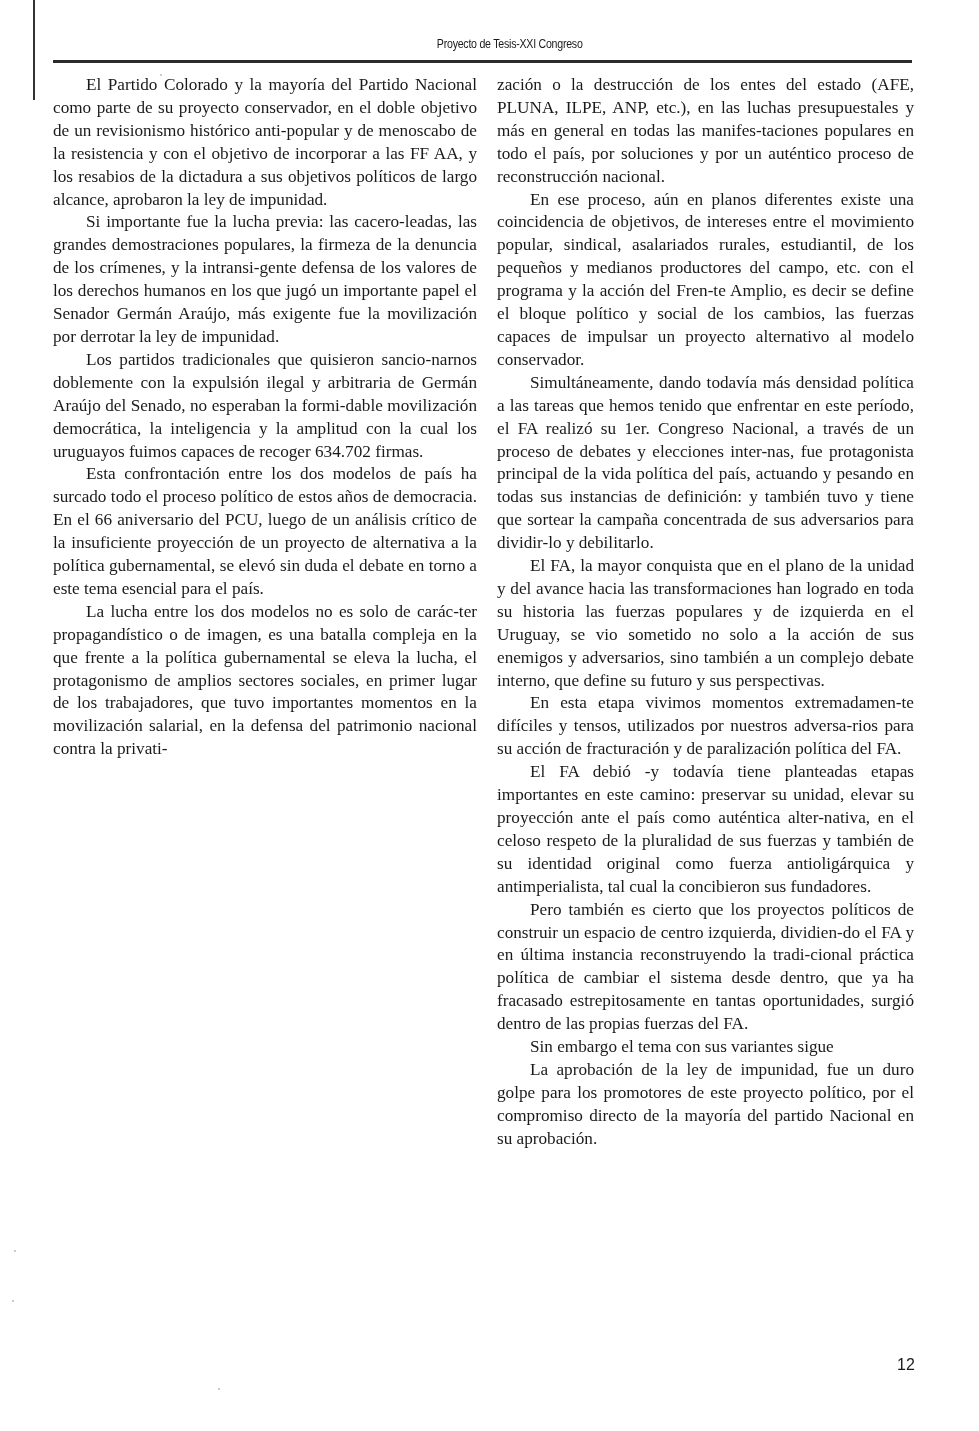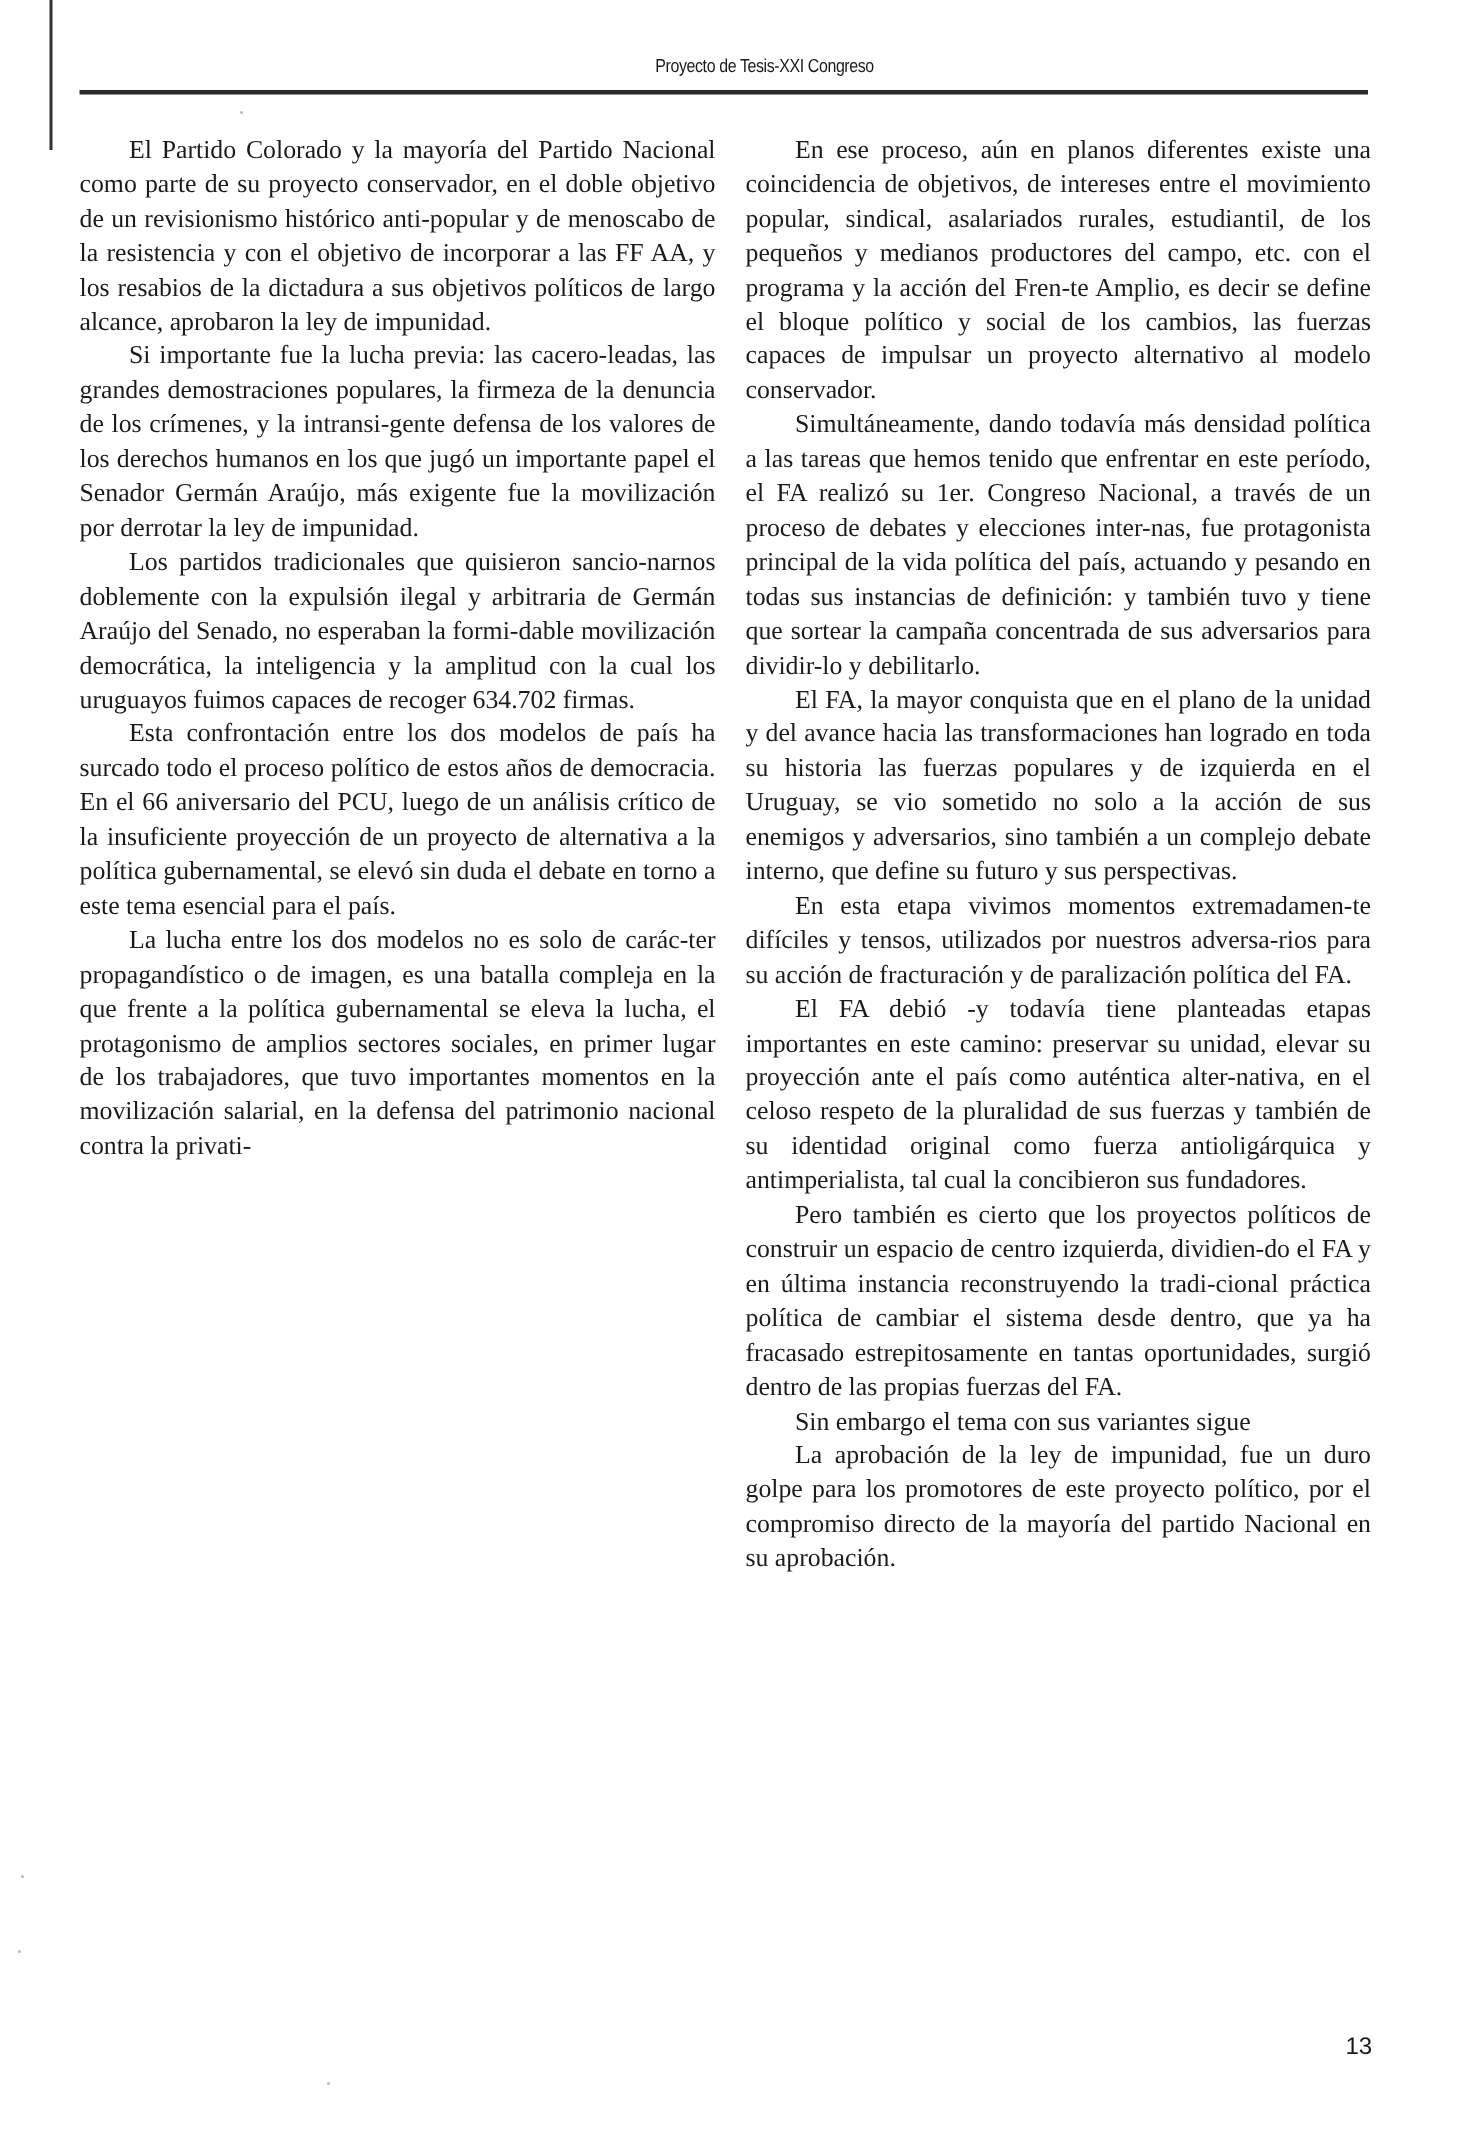--- a/index.html
+++ b/index.html
@@ -17,21 +17,21 @@
       font-family: "Liberation Sans", "DejaVu Sans", sans-serif;
       font-size: 12.5px; letter-spacing: -0.3px; color: #1a1a1a;
       padding-left: 0;
     }
     .header-title span { display: inline-block; transform: scaleX(0.85); margin-left: 40px; }
     .header-rule {
       position: absolute; left: 53px; top: 60px; width: 859px; height: 3px;
       background: #2a2a2a;
     }
     .column {
-      position: absolute; top: 89px;
+      position: absolute; top: 74px;
       font-size: 17.2px; line-height: 22.9px; text-align: justify;
     }
     .col-left { left: 53px; width: 424px; }
     .col-right { left: 497px; width: 417px; }
     .column p { margin: 0; text-indent: 33px; }
     .column p.cont { text-indent: 0; }
     .page-number {
       position: absolute; left: 897px; top: 1356px;
       font-family: "Liberation Sans", "DejaVu Sans", sans-serif;
       font-size: 16px; color: #1a1a1a;
@@ -50,28 +50,29 @@
 
 <div class="column col-left">
   <p>El Partido Colorado y la mayoría del Partido Nacional como parte de su proyecto conservador, en el doble objetivo de un revisionismo histórico anti-popular y de menoscabo de la resistencia y con el objetivo de incorporar a las FF AA, y los resabios de la dictadura a sus objetivos políticos de largo alcance, aprobaron la ley de impunidad.</p>
   <p>Si importante fue la lucha previa: las cacero-leadas, las grandes demostraciones populares, la firmeza de la denuncia de los crímenes, y la intransi-gente defensa de los valores de los derechos humanos en los que jugó un importante papel el Senador Germán Araújo, más exigente fue la movilización por derrotar la ley de impunidad.</p>
   <p>Los partidos tradicionales que quisieron sancio-narnos doblemente con la expulsión ilegal y arbitraria de Germán Araújo del Senado, no esperaban la formi-dable movilización democrática, la inteligencia y la amplitud con la cual los uruguayos fuimos capaces de recoger 634.702 firmas.</p>
   <p>Esta confrontación entre los dos modelos de país ha surcado todo el proceso político de estos años de democracia. En el 66 aniversario del PCU, luego de un análisis crítico de la insuficiente proyección de un proyecto de alternativa a la política gubernamental, se elevó sin duda el debate en torno a este tema esencial para el país.</p>
   <p>La lucha entre los dos modelos no es solo de carác-ter propagandístico o de imagen, es una batalla compleja en la que frente a la política gubernamental se eleva la lucha, el protagonismo de amplios sectores sociales, en primer lugar de los trabajadores, que tuvo importantes momentos en la movilización salarial, en la defensa del patrimonio nacional contra la privati-</p>
 </div>
 
 <div class="column col-right">
+  <p class="cont">zación o la destrucción de los entes del estado (AFE, PLUNA, ILPE, ANP, etc.), en las luchas presupuestales y más en general en todas las manifes-taciones populares en todo el país, por soluciones y por un auténtico proceso de reconstrucción nacional.</p>
   <p>En ese proceso, aún en planos diferentes existe una coincidencia de objetivos, de intereses entre el movimiento popular, sindical, asalariados rurales, estudiantil, de los pequeños y medianos productores del campo, etc. con el programa y la acción del Fren-te Amplio, es decir se define el bloque político y social de los cambios, las fuerzas capaces de impulsar un proyecto alternativo al modelo conservador.</p>
   <p>Simultáneamente, dando todavía más densidad política a las tareas que hemos tenido que enfrentar en este período, el FA realizó su 1er. Congreso Nacional, a través de un proceso de debates y elecciones inter-nas, fue protagonista principal de la vida política del país, actuando y pesando en todas sus instancias de definición: y también tuvo y tiene que sortear la campaña concentrada de sus adversarios para dividir-lo y debilitarlo.</p>
   <p>El FA, la mayor conquista que en el plano de la unidad y del avance hacia las transformaciones han logrado en toda su historia las fuerzas populares y de izquierda en el Uruguay, se vio sometido no solo a la acción de sus enemigos y adversarios, sino también a un complejo debate interno, que define su futuro y sus perspectivas.</p>
   <p>En esta etapa vivimos momentos extremadamen-te difíciles y tensos, utilizados por nuestros adversa-rios para su acción de fracturación y de paralización política del FA.</p>
   <p>El FA debió -y todavía tiene planteadas etapas importantes en este camino: preservar su unidad, elevar su proyección ante el país como auténtica alter-nativa, en el celoso respeto de la pluralidad de sus fuerzas  y también de su identidad original como fuerza antioligárquica y antimperialista, tal cual la concibieron sus fundadores.</p>
   <p>Pero también es cierto que los proyectos políticos de construir un espacio de centro izquierda, dividien-do el FA y en última instancia reconstruyendo la tradi-cional práctica política de cambiar el sistema desde dentro, que ya ha fracasado estrepitosamente en tantas oportunidades, surgió dentro de las propias fuerzas del FA.</p>
   <p>Sin embargo el tema con sus variantes sigue</p>
   <p>La aprobación de la ley de impunidad, fue un duro golpe para los promotores de este proyecto político, por el compromiso directo de la mayoría del partido Nacional en su aprobación.</p>
 </div>
 
-<div class="page-number">13</div>
+<div class="page-number">12</div>
 
 <div class="speck" style="left:160px;top:74px;"></div>
 <div class="speck" style="left:218px;top:1388px;"></div>
 <div class="speck" style="left:14px;top:1250px;"></div>
 <div class="speck" style="left:12px;top:1300px;"></div>
 
 </body></html>

